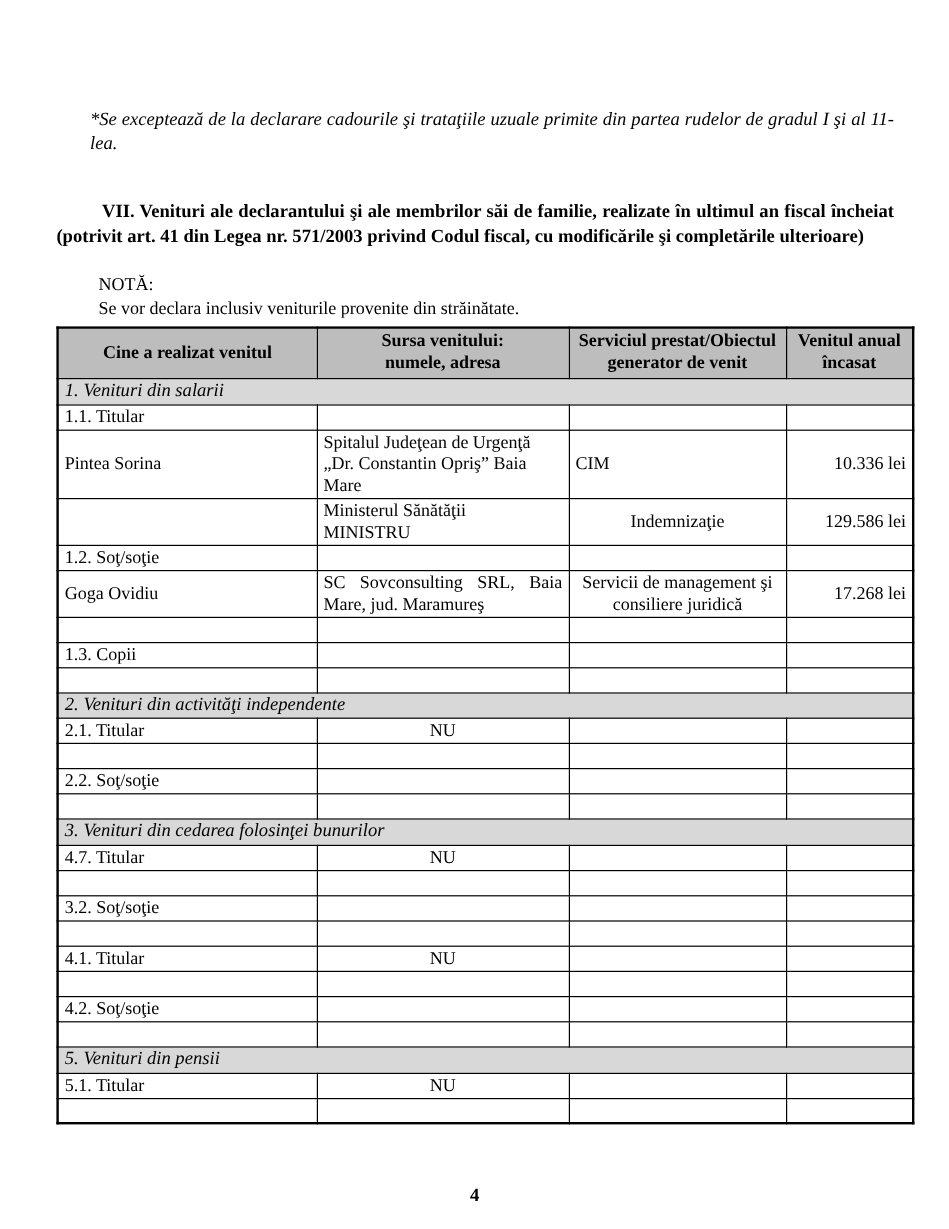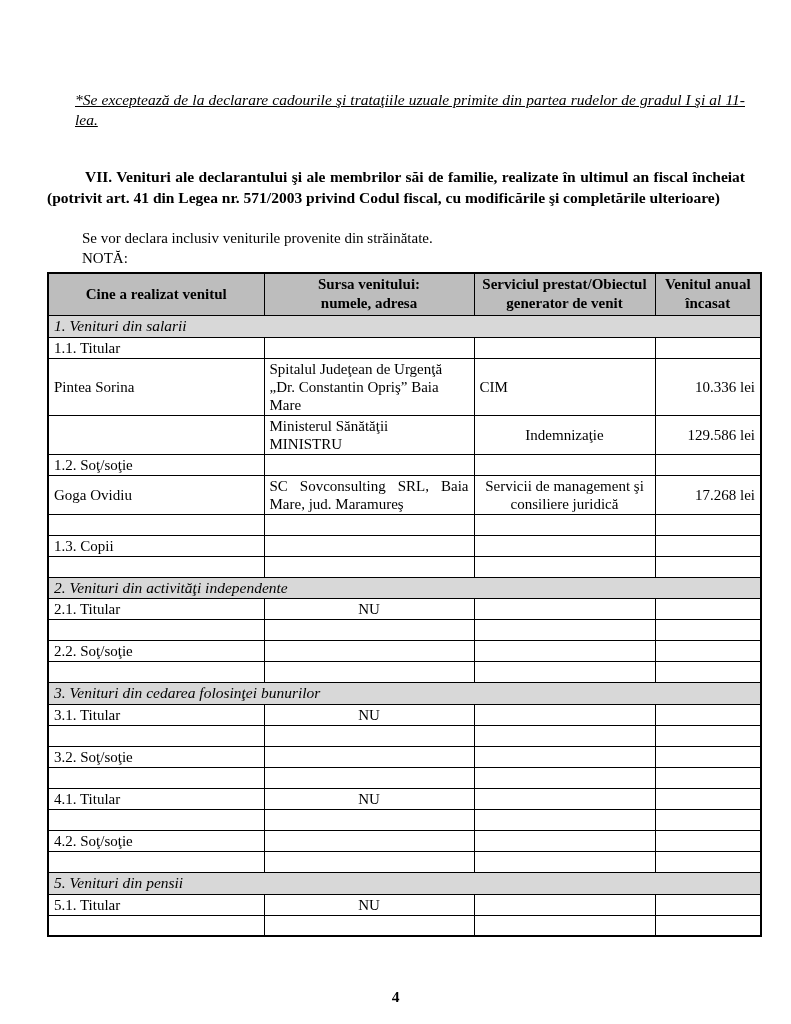--- a/index.html
+++ b/index.html
@@ -13,21 +13,20 @@
     position: relative;
     padding: 90px 46px 0 47px;
     overflow: hidden;
   }
   .note-top {
     font-style: italic;
     font-size: 15.5px;
     line-height: 1.3;
     margin-left: 28px;
     text-align: justify;
-    text-decoration: underline;
   }
   .heading {
     font-weight: bold;
     font-size: 15.5px;
     line-height: 1.35;
     margin-top: 37px;
     text-indent: 38px;
     text-align: justify;
   }
   .nota-block {
@@ -79,22 +78,22 @@
 </head>
 <body>
 
 <div class="page">
 
   <p class="note-top">*Se exceptează de la declarare cadourile şi trataţiile uzuale primite din partea rudelor de gradul I şi al 11-lea.</p>
 
   <p class="heading">VII. Venituri ale declarantului şi ale membrilor săi de familie, realizate în ultimul an fiscal încheiat (potrivit art. 41 din Legea nr. 571/2003 privind Codul fiscal, cu modificările şi completările ulterioare)</p>
 
   <div class="nota-block">
+    <div>NOTĂ:</div>
     <div>Se vor declara inclusiv veniturile provenite din străinătate.</div>
-    <div>NOTĂ:</div>
   </div>
 
   <table class="income">
     <colgroup>
       <col style="width:216px">
       <col style="width:210px">
       <col style="width:181px">
       <col style="width:106px">
     </colgroup>
     <thead>
@@ -185,21 +184,21 @@
         <tr>
           <td style="text-align: left;"></td>
           <td style="text-align: left;"></td>
           <td style="text-align: center;"></td>
           <td style="text-align: right;"></td>
         </tr>
         <tr>
           <td colspan="4" class="section-cell" style="background: rgb(216, 216, 216);">3. Venituri din cedarea folosinţei bunurilor</td>
         </tr>
         <tr>
-          <td style="text-align: left;">3.1. Titular</td>
+          <td style="text-align: left;">4.7. Titular</td>
           <td style="text-align: center;">NU</td>
           <td style="text-align: center;"></td>
           <td style="text-align: right;"></td>
         </tr>
         <tr>
           <td style="text-align: left;"></td>
           <td style="text-align: left;"></td>
           <td style="text-align: center;"></td>
           <td style="text-align: right;"></td>
         </tr>

